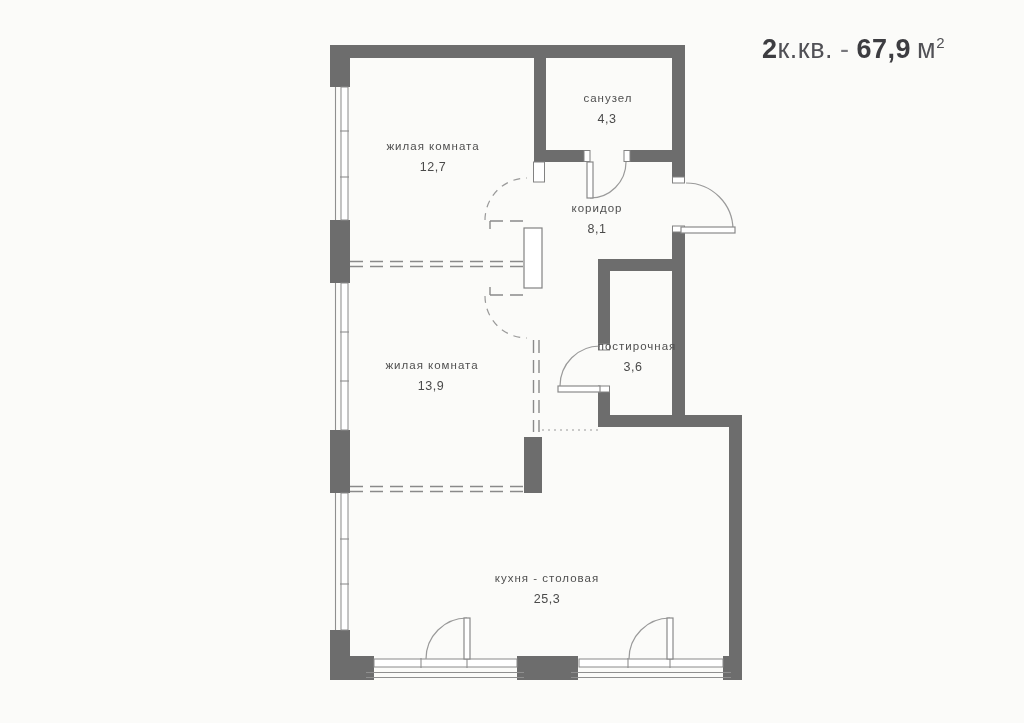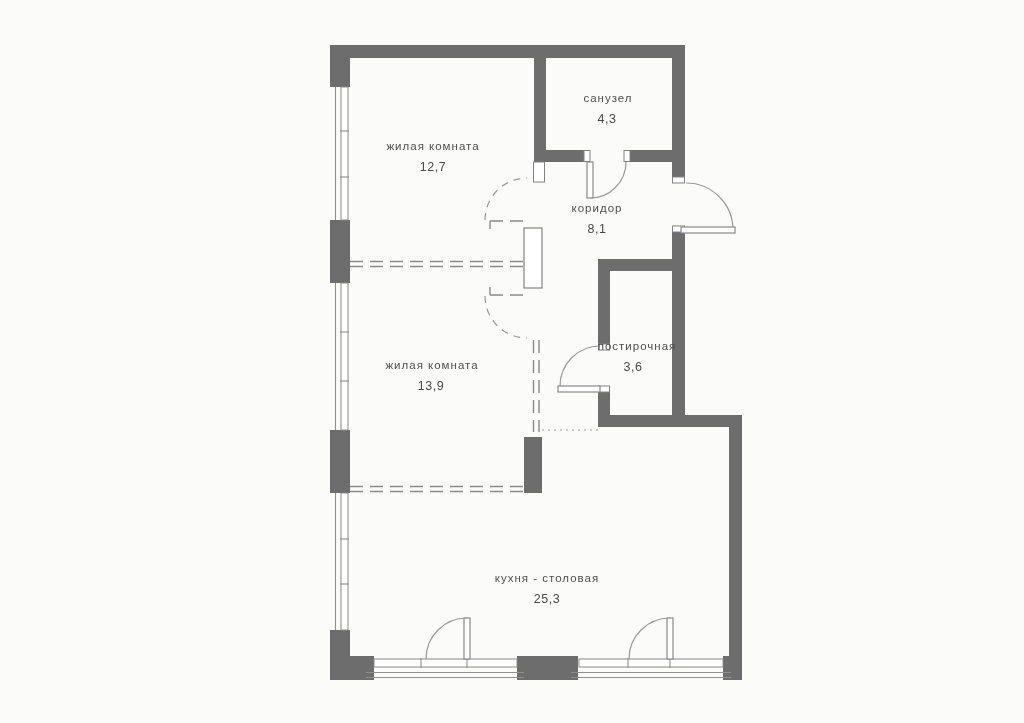--- a/index.html
+++ b/index.html
@@ -42,20 +42,23 @@
   .glz{fill:#ffffff;stroke:#8a8a8a;stroke-width:1;}
   .dash{stroke:#8a8a8a;stroke-width:1.4;fill:none;stroke-dasharray:13 7;}
   .dots{stroke:#9a9a9a;stroke-width:1.1;fill:none;stroke-dasharray:2 4;}
   .pier-plan{fill:#ffffff;stroke:#828282;stroke-width:1.2;}
 </style>
 </head>
 <body>
 
 <div class="stage">
 
+  <div class="title">
+    <span class="t-num">2</span><span class="t-type">к.кв.</span><span class="t-sep">-</span><span class="t-num">67,9</span><span class="t-unit">м</span><sup>2</sup>
+  </div>
 
   <svg class="plan-svg" width="1024" height="723" viewBox="0 0 1024 723">
 
     <g>
 
       <rect class="wall" x="330" y="45" width="355" height="13"></rect>
 
       <rect class="wall" x="330" y="45" width="20" height="42"></rect>
 
       <rect class="wall" x="330" y="220" width="20" height="63"></rect>

